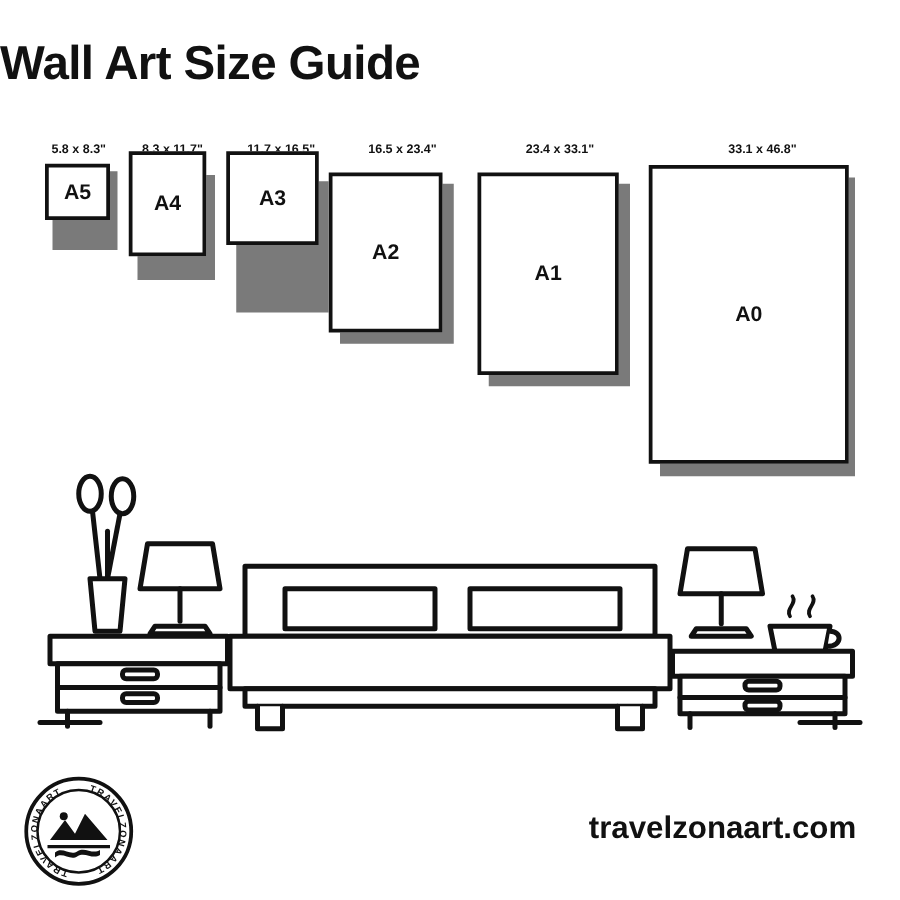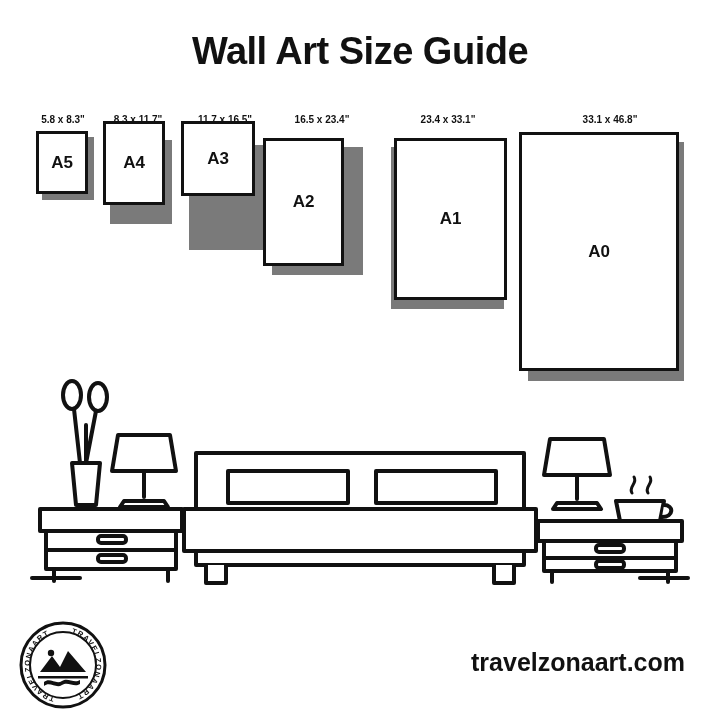--- a/index.html
+++ b/index.html
@@ -20,21 +20,21 @@
     width: 720px;
     height: 720px;
   }
 
   
   .title {
     position: absolute;
     top: 30px;
     left: 0;
     width: 720px;
-    text-align: center;
+    text-align: left;
     font-size: 38px;
     font-weight: bold;
     letter-spacing: -0.5px;
     color: #111111;
   }
 
   
   .frames {
     position: absolute;
     left: 0;
@@ -115,21 +115,21 @@
 
 <div id="page">
 
   <div class="title">Wall Art Size Guide</div>
 
   <div class="frames">
 
     <div class="frame-wrap" style="left:32px; top:0px; width:62px; height:110px;">
       <div class="frame-dim" style="top:14px;">5.8 x 8.3"</div>
       <div class="frame-shadow" style="left:10px; top:37px; width:52px; height:63px;"></div>
-      <div class="frame-box" style="left:4px; top:31px; width:52px; height:63px;">
+      <div class="frame-box" style="left:4px; top:31px; width:52px; height:45px;">
         <span class="frame-label">A5</span>
       </div>
     </div>
 
     <div class="frame-wrap" style="left:95px; top:0px; width:86px; height:140px;">
       <div class="frame-dim" style="top:14px;">8.3 x 11.7"</div>
       <div class="frame-shadow" style="left:15px; top:40px; width:62px; height:84px;"></div>
       <div class="frame-box" style="left:8px; top:21px; width:62px; height:84px;">
         <span class="frame-label">A4</span>
       </div>
@@ -139,29 +139,29 @@
       <div class="frame-dim" style="top:14px;">11.7 x 16.5"</div>
       <div class="frame-shadow" style="left:17px; top:45px; width:74px; height:105px;"></div>
       <div class="frame-box" style="left:9px; top:21px; width:74px; height:75px;">
         <span class="frame-label">A3</span>
       </div>
     </div>
 
     <div class="frame-wrap" style="left:262px; top:0px; width:120px; height:200px;">
       <div class="frame-dim" style="top:14px;">16.5 x 23.4"</div>
       <div class="frame-shadow" style="left:10px; top:47px; width:91px; height:128px;"></div>
-      <div class="frame-box" style="left:1px; top:38px; width:81px; height:128px;">
+      <div class="frame-box" style="left:1px; top:38px; width:91px; height:128px;">
         <span class="frame-label">A2</span>
       </div>
     </div>
 
     <div class="frame-wrap" style="left:378px; top:0px; width:140px; height:230px;">
       <div class="frame-dim" style="top:14px;">23.4 x 33.1"</div>
       <div class="frame-shadow" style="left:13px; top:47px; width:113px; height:162px;"></div>
-      <div class="frame-box" style="left:16px; top:38px; width:113px; height:162px;">
+      <div class="frame-box" style="left:4px; top:38px; width:113px; height:162px;">
         <span class="frame-label">A1</span>
       </div>
     </div>
 
     <div class="frame-wrap" style="left:515px; top:0px; width:190px; height:295px;">
       <div class="frame-dim" style="top:14px;">33.1 x 46.8"</div>
       <div class="frame-shadow" style="left:13px; top:42px; width:156px; height:239px;"></div>
       <div class="frame-box" style="left:4px; top:32px; width:160px; height:239px;">
         <span class="frame-label">A0</span>
       </div>

